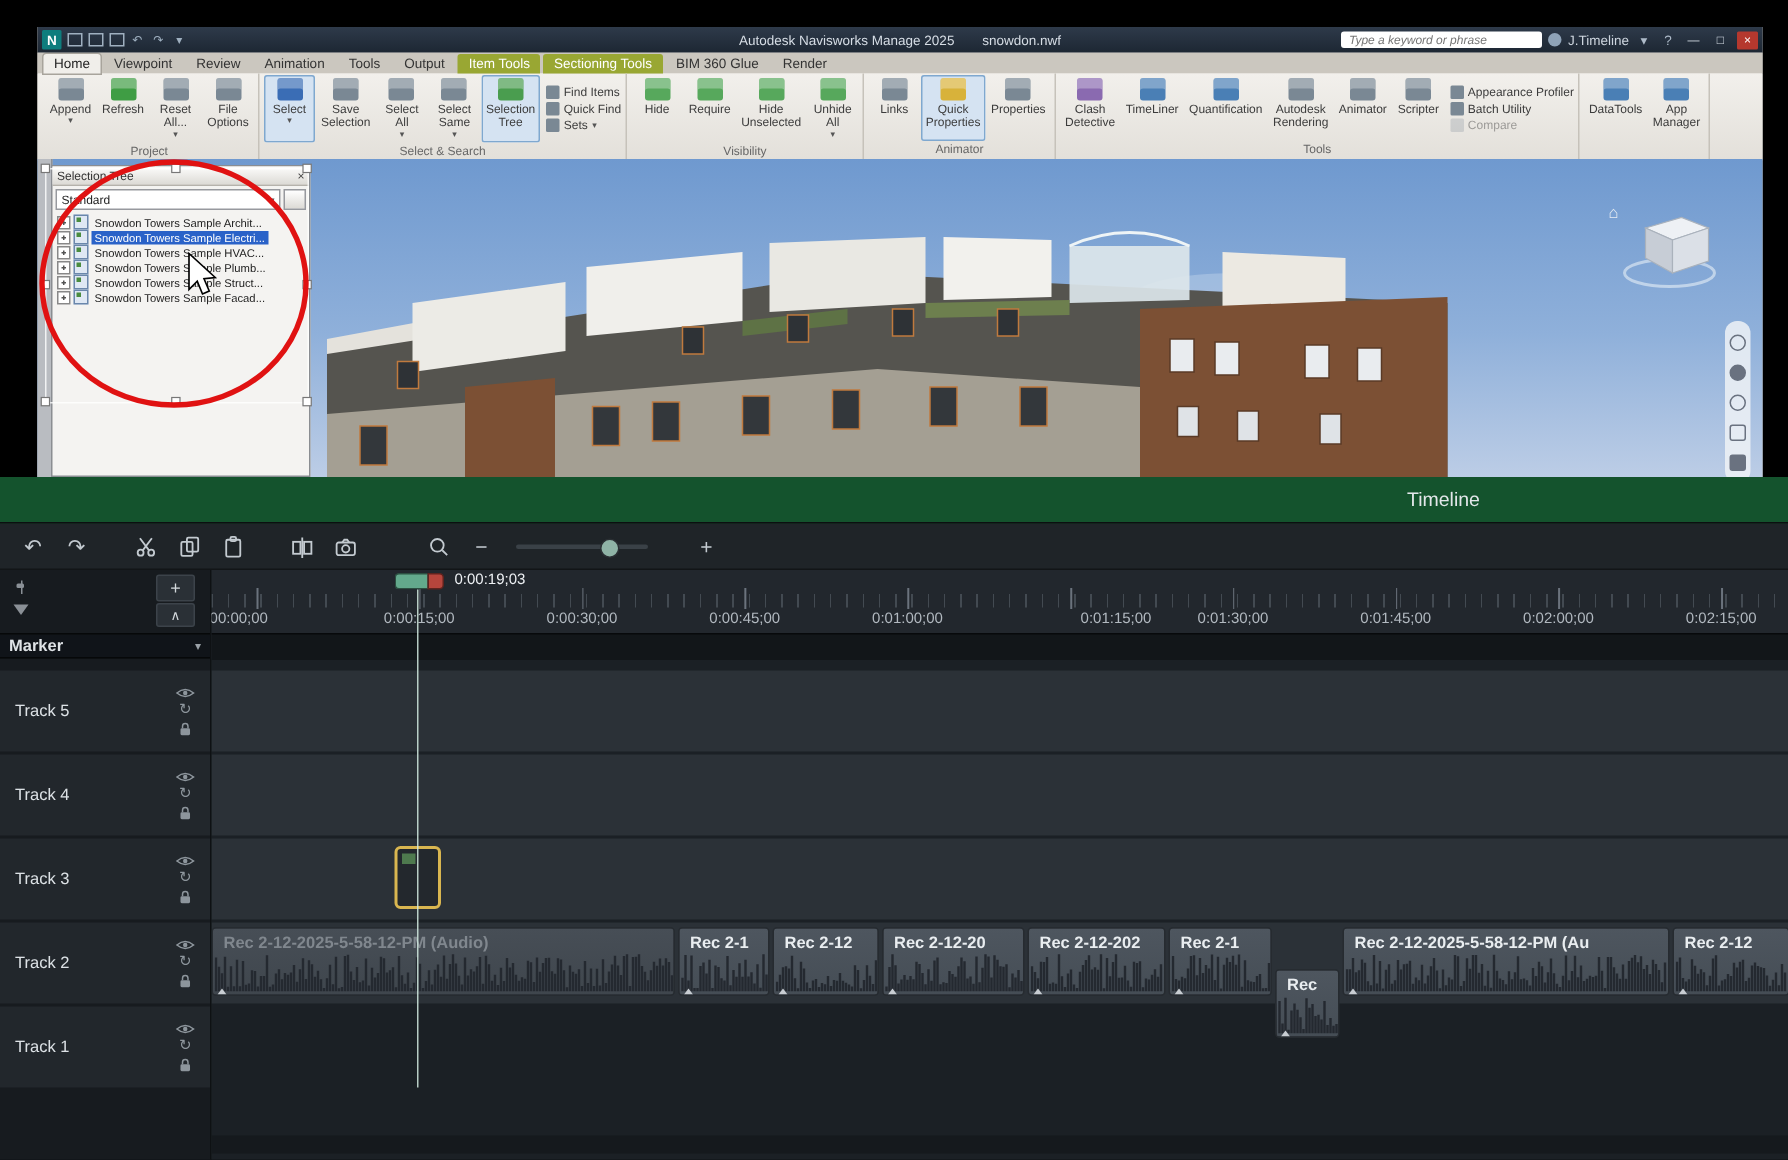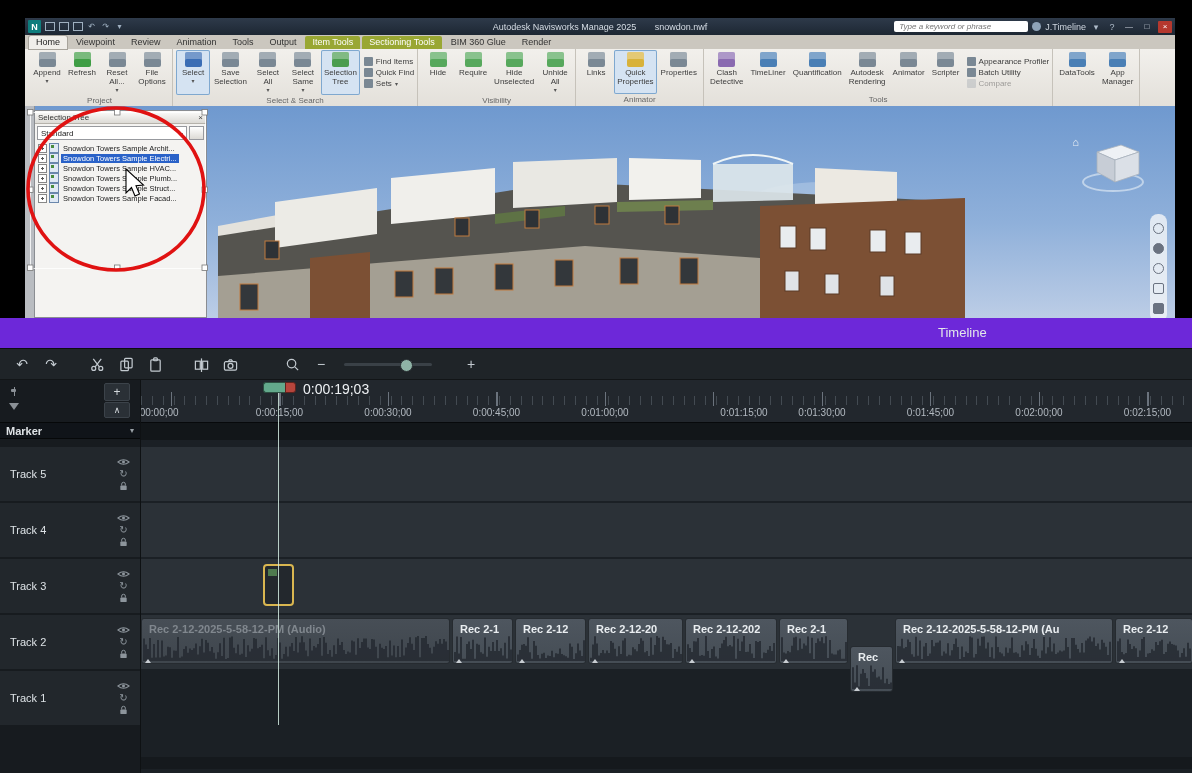--- a/index.html
+++ b/index.html
@@ -62,21 +62,21 @@
   #viewcube{position:absolute;right:22px;top:24px;z-index:2}
   .vc-home{position:absolute;right:96px;top:30px;color:#e9eef3;font-size:11px;z-index:2}
   #navbar{position:absolute;right:8px;top:108px;width:17px;height:100px;background:rgba(238,242,246,.85);border-radius:8px;display:flex;flex-direction:column;align-items:center;justify-content:space-around;padding:4px 0;z-index:2}
   .nbic{width:9px;height:9px;border:1.2px solid #6a7280;border-radius:50%}
   .nbic.fill{background:#6a7280}
   .nbic.sq{border-radius:2px}
   
   #annot{position:absolute;left:0;top:0;width:1192px;height:318px;z-index:6;pointer-events:none}
   
   #tl{position:absolute;left:0;top:318px;width:1192px;height:455px;background:#1b1f24;z-index:8}
-  .tl-header{height:30px;background:#6d28d9;position:relative;border-bottom:1px solid #0c0e10}
+  .tl-header{height:30px;background:#14532d;position:relative;border-bottom:1px solid #0c0e10}
   .tl-title{position:absolute;left:938px;top:7px;font-size:13px;color:#e3e7ea}
   .tl-toolbar{height:30px;background:#1f2428;display:flex;align-items:center;gap:9px;padding-left:12px;border-bottom:1px solid #121517;color:#c3cad0}
   .tbtn{width:20px;height:20px;display:flex;align-items:center;justify-content:center;color:#c3cad0;font-size:14px}
   .tbtn svg{stroke:#c3cad0;fill:none;stroke-width:1.3;width:15px;height:15px}
   .tsep{width:8px}
   .zoomslider{width:88px;height:3px;background:#3a4147;border-radius:2px;position:relative;margin:0 4px}
   .zoomthumb{position:absolute;left:56px;top:-4px;width:11px;height:11px;border-radius:50%;background:#8fb3a6;border:1px solid #2a2f33}
   .tl-body{display:flex;height:395px}
   .tl-left{width:140px;background:#171b1f;position:relative;border-right:1px solid #0e1113;flex:none}
   .ltool{position:absolute;left:8px;top:5px;display:flex;flex-direction:column;gap:6px}
@@ -97,21 +97,21 @@
   .tl-content{flex:1;position:relative;background:#1b2025;overflow:hidden}
   .ruler{position:absolute;left:0;top:0;right:0;height:59px;background:#22272d}
   .ticks-minor{position:absolute;left:0;right:0;top:16px;height:9px;background:repeating-linear-gradient(90deg,#4e565e 0 1px,transparent 1px 10.85px);opacity:.75}
   .ticks-major{position:absolute;left:0;right:0;top:12px;height:14px;background:repeating-linear-gradient(90deg,#6b737d 0 1px,transparent 1px 108.5px);background-position:30px 0}
   #ruler-labels{position:absolute;inset:0}
   .rlab{position:absolute;top:27px;transform:translateX(-50%);font-size:10px;color:#b2b9c0;white-space:nowrap}
   .marker-strip{position:absolute;left:0;right:0;top:42px;height:17px;background:#121619;border-top:1px solid #07090b}
   .ph-handle{position:absolute;left:122px;top:2px;width:33px;height:11px;display:flex;z-index:4}
   .ph-l{flex:1;background:var(--playhead-teal);border-radius:3px 0 0 3px;border:1px solid #2c4f41;border-right:0}
   .ph-r{width:9px;background:var(--playhead-red);border-radius:0 3px 3px 0;border:1px solid #5e231e}
-  .ph-time{position:absolute;left:162px;top:1px;font-size:14px;color:#eef1f4;z-index:4}
+  .ph-time{position:absolute;left:162px;top:1px;font-size:10px;color:#eef1f4;z-index:4}
   .ph-line{position:absolute;left:137px;top:13px;height:332px;width:1px;background:rgba(210,235,225,.85);z-index:5}
   #track-rows{position:absolute;left:0;top:59px;right:0;padding-top:8px}
   .trow{height:54px;margin-bottom:2px;background:#2b3137;position:relative}
   .aclip{position:absolute;top:3px;height:46px;background:linear-gradient(#4e565f,#454d55);border:1px solid #262b30;border-radius:3px;overflow:hidden;box-sizing:border-box}
   .aclip.dim{background:linear-gradient(#474e56,#3f464d)}
   .aclip .wave{position:absolute;left:1px;bottom:2px}
   .alabel{position:absolute;left:7px;top:4px;font-size:11px;font-weight:bold;color:#e9edf0;white-space:nowrap;z-index:2}
   .aclip.dim .alabel{color:#80878e}
   .aclip::after{content:"";position:absolute;bottom:0;left:3px;border:3px solid transparent;border-bottom:4px solid #c8cdd2}
   .sclip{position:absolute;top:3px;height:46px;background-color:#3d444c;border:1px solid #252a2f;border-radius:3px;overflow:hidden;box-sizing:border-box;background-image:repeating-linear-gradient(90deg,rgba(0,0,0,.22) 0 1px,transparent 1px 37px)}

